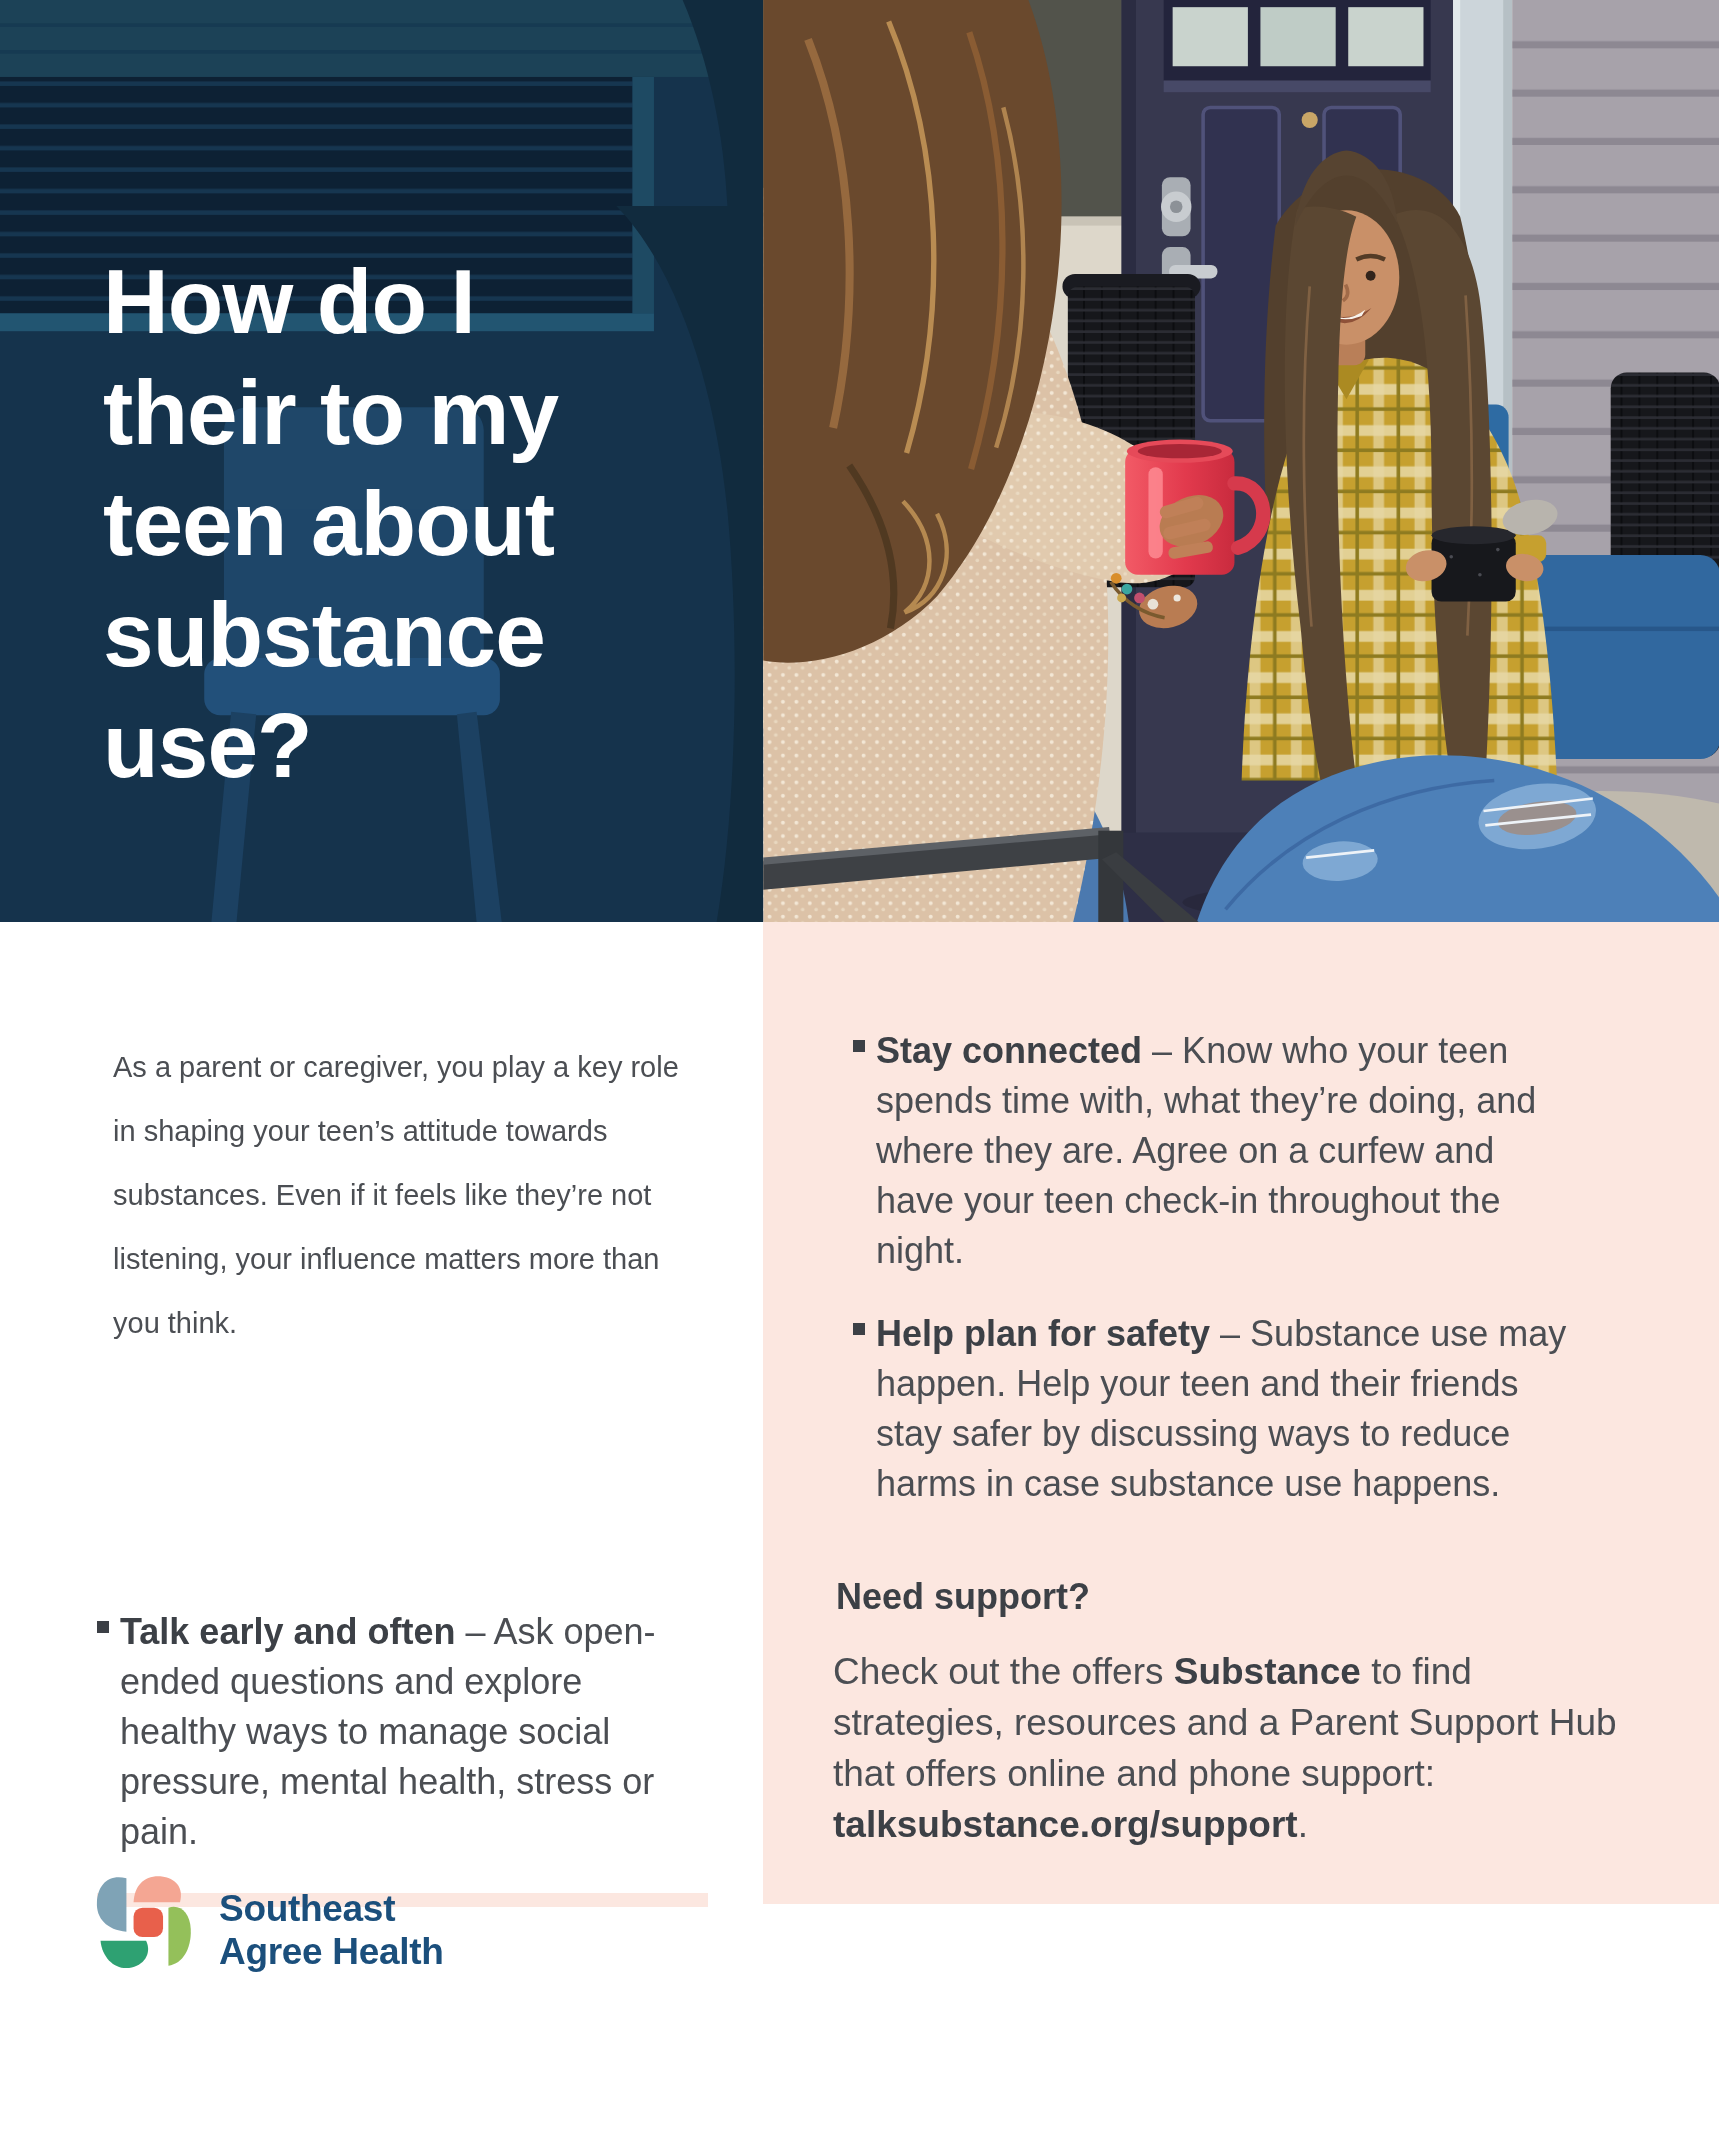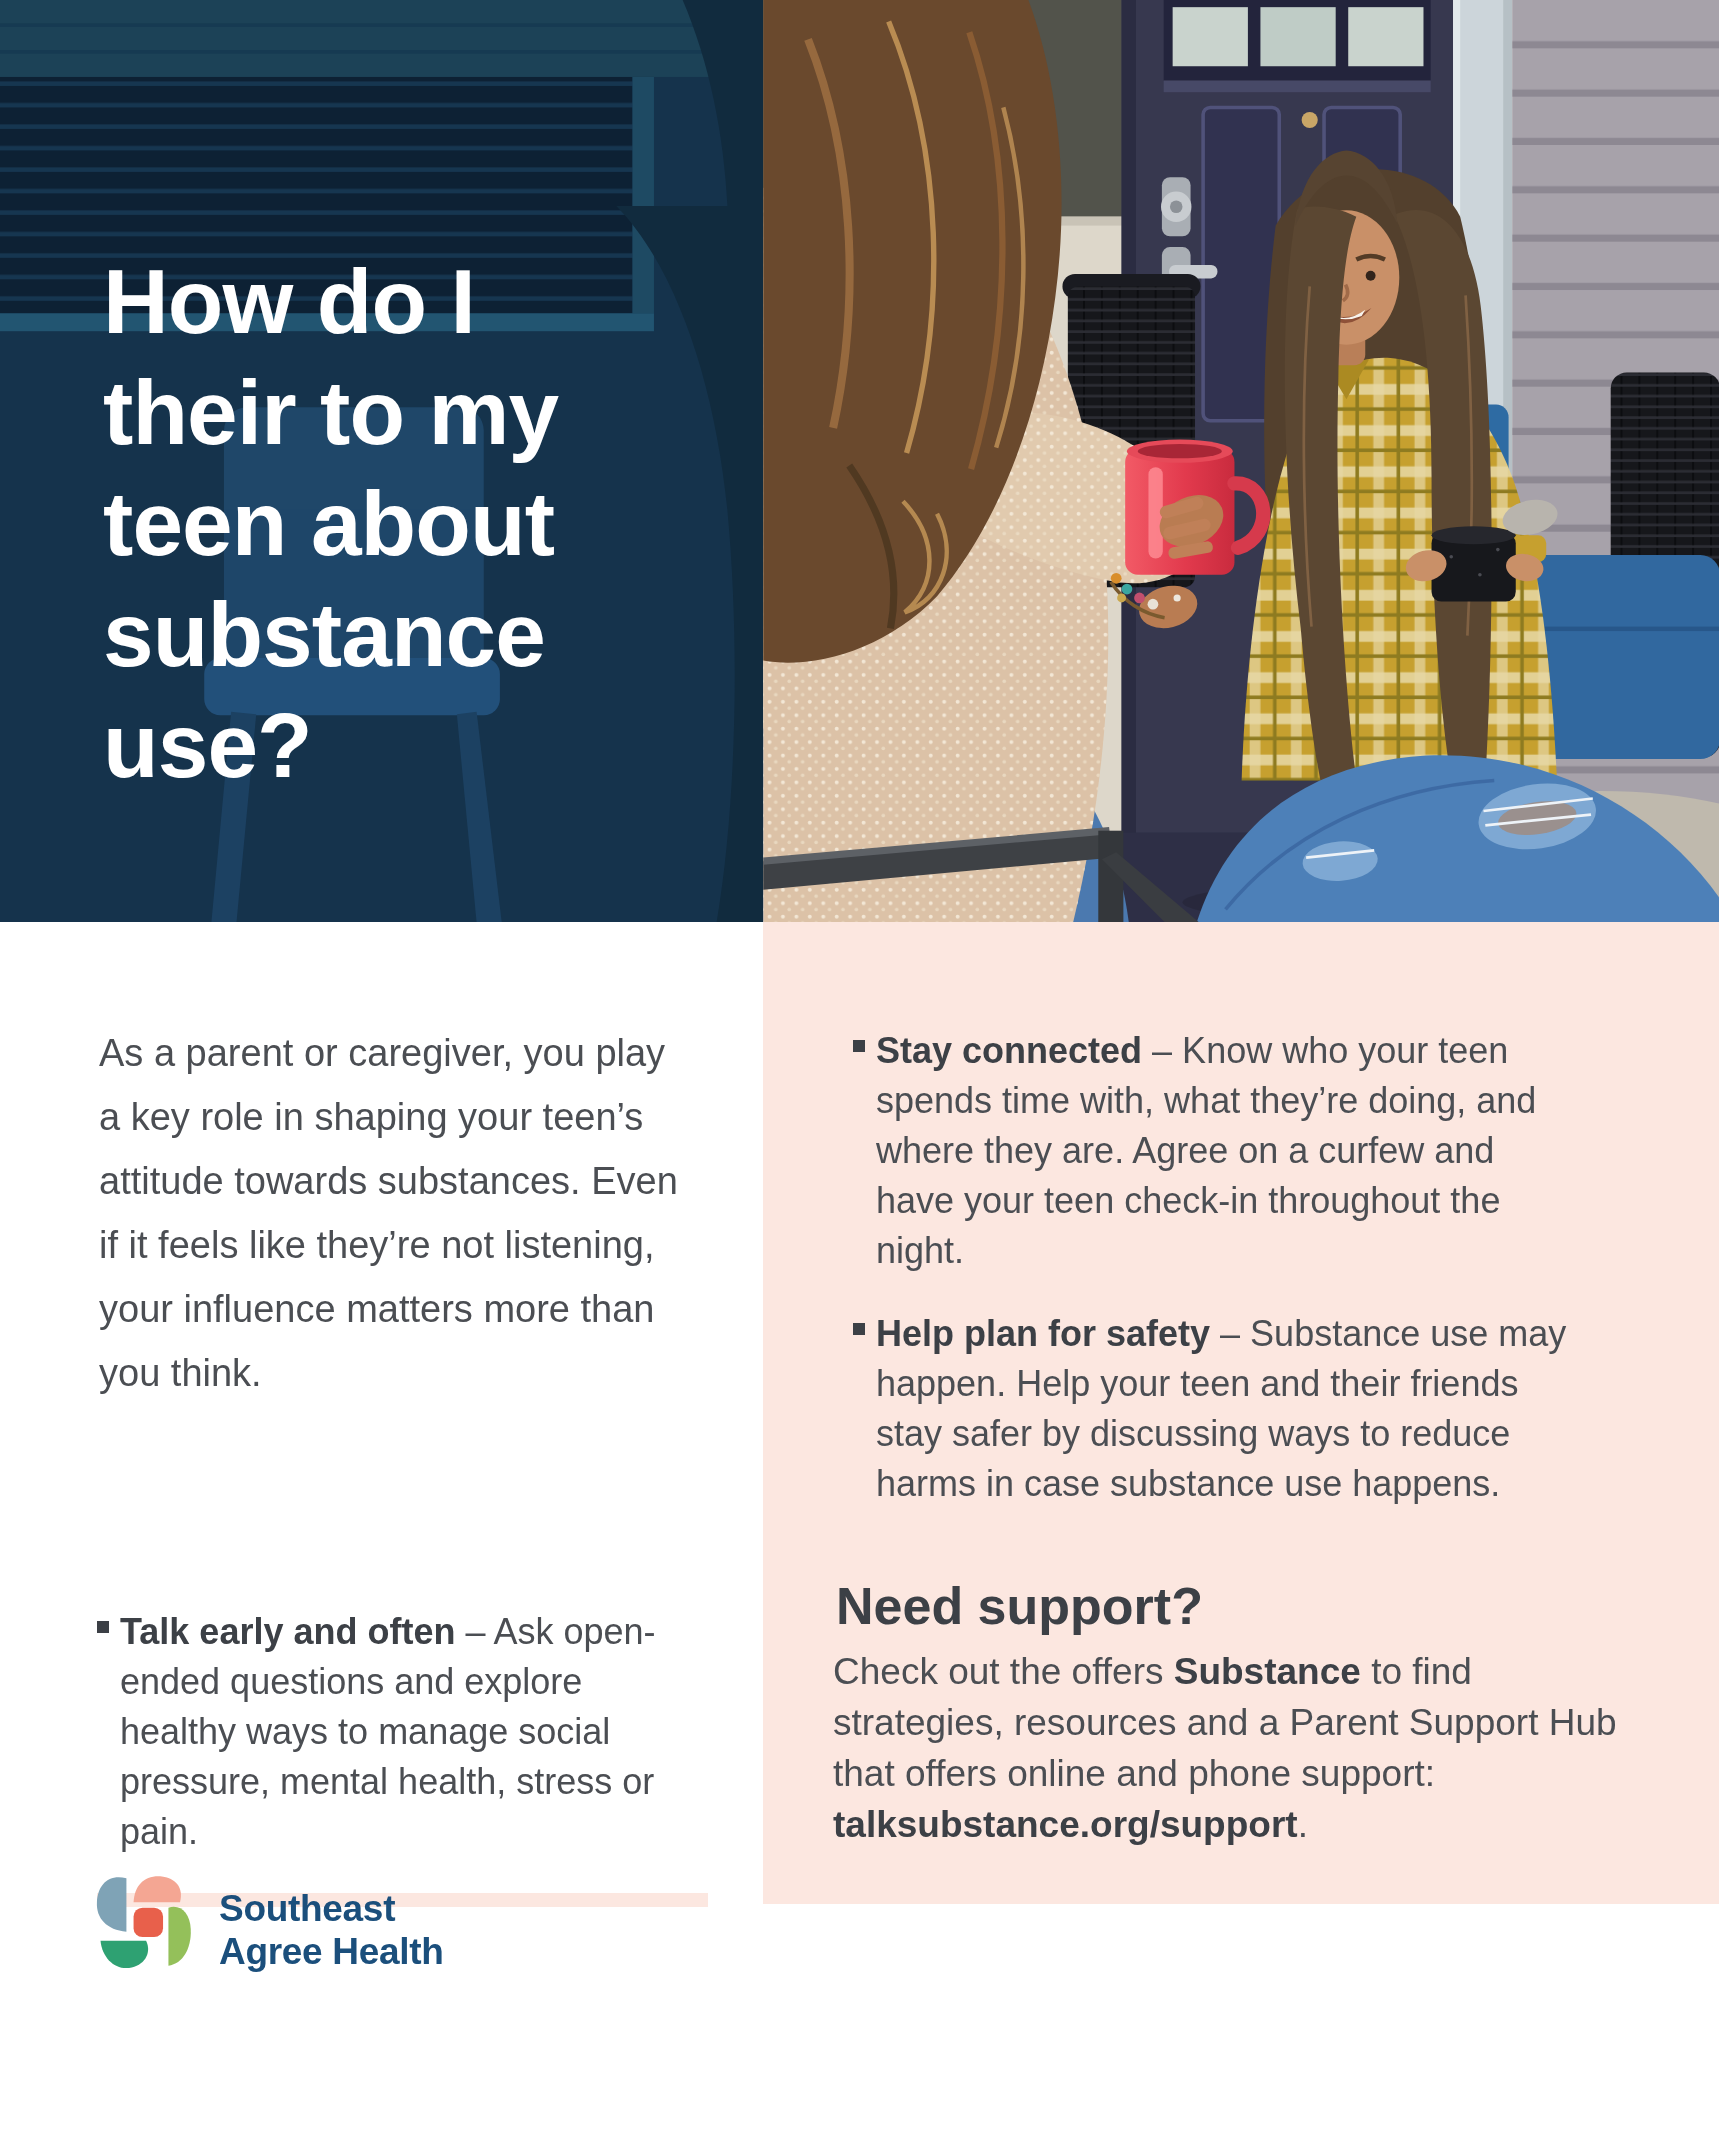--- a/index.html
+++ b/index.html
@@ -12,32 +12,32 @@
   .headline{position:absolute;left:95px;top:238px;margin:8px;width:627px;
             font-size:91px;line-height:111px;font-weight:700;letter-spacing:-0.9px;
             color:var(--headline_white,#ffffff);}
   .headline span{display:block;}
 
   
   .panel{position:absolute;left:763px;top:922px;width:956px;height:982px;
          background:var(--panel_pink,#fce7e0);}
 
   
-  .intro{position:absolute;left:99px;top:1021px;width:588px;margin:0;
-         font-size:38px;line-height:64px;color:var(--text_gray,#4b4e53);}
+  .intro{position:absolute;left:99px;top:1021px;width:588px;margin:14px;
+         font-size:29px;line-height:64px;color:var(--text_gray,#4b4e53);}
   .tip{position:absolute;font-size:36px;line-height:50px;color:var(--text_gray,#4b4e53);}
   .tip p{margin:0;padding-left:23px;}
   .tip .sq{position:absolute;left:0;top:14.3px;width:11.6px;height:11.6px;
            background:var(--bold_gray,#3c4046);}
   .tip strong{color:var(--bold_gray,#3c4046);margin-top:43px;}
   .tip-left{left:97px;top:1607px;width:595px;}
   .tip-r1{left:853px;top:1026px;width:729px;}
   .tip-r2{left:853px;top:1309px;width:729px;}
   .support-h{position:absolute;left:836px;top:1576px;margin:0;
-             font-size:52px;font-weight:700;color:var(--bold_gray,#3c4046);text-align:center;}
+             font-size:36px;font-weight:700;color:var(--bold_gray,#3c4046);text-align:center;}
   .support-p{position:absolute;left:833px;top:1646px;width:785px;margin:0;
              font-size:37px;line-height:51px;color:var(--text_gray,#4b4e53);}
   .support-p strong{color:var(--bold_gray,#3c4046);}
 
   .pink-bar{position:absolute;left:97px;top:1893px;width:611px;height:14.3px;
             background:var(--panel_pink,#fce7e0);}
 
   
   .logo{position:absolute;left:93px;top:1871px;display:flex;align-items:flex-start;}
   .logo-mark{width:99px;height:109px;flex:none;}

